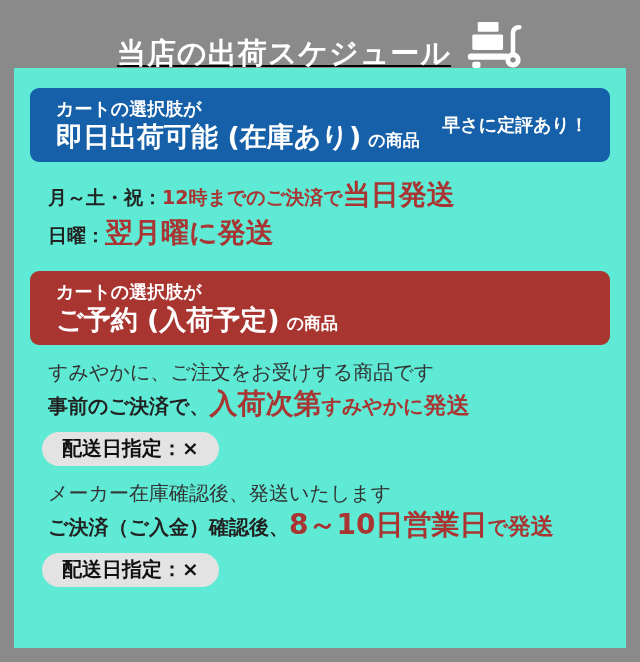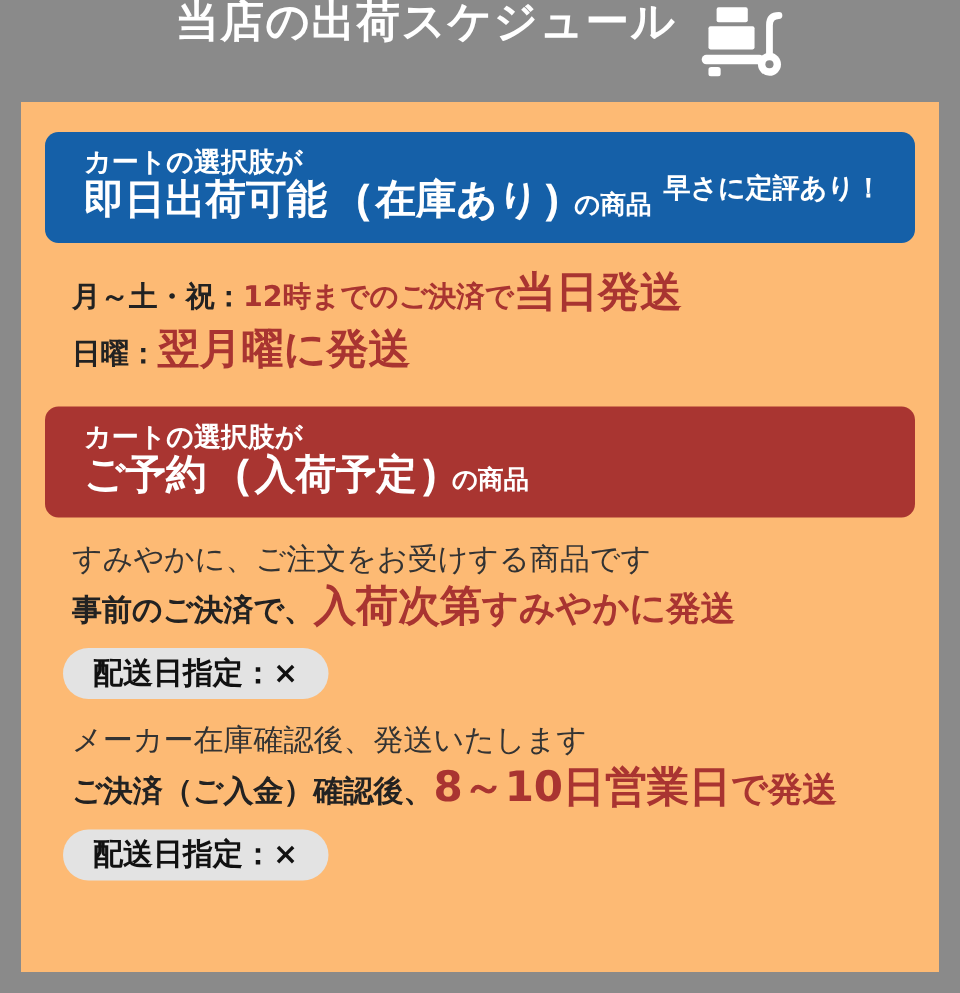--- a/index.html
+++ b/index.html
@@ -3,59 +3,59 @@
 <meta charset="utf-8">
 <style>
   * { margin:0; padding:0; box-sizing:border-box; }
   html,body { width:640px; height:662px; }
   body {
     background:#8a8a8a;
     font-family:"DejaVu Sans","Liberation Sans",sans-serif;
     overflow:hidden;
   }
   .title-row {
-    height:68px; display:flex; align-items:flex-start; justify-content:center; gap:14px;
+    height:68px; display:flex; align-items:flex-end; justify-content:center; gap:14px;text-decoration:underline;
   }
   .title-row h1 {
     color:#ffffff; font-size:29px; font-weight:bold; letter-spacing:1px; line-height:1;
   }
   .truck-icon { display:block; margin-top:4px; }
   .panel {
-    margin:0 14px; width:612px; height:580px; background:#fdba74;
+    margin:0 14px; width:612px; height:580px; background:#5eead4;
     padding:20px 16px 0 16px;
   }
   .hdr {
     position:relative; height:74px; border-radius:9px; color:#ffffff;
     padding:10px 0 0 26px;
   }
   .hdr.blue { background:#1560a8; }
   .hdr.red  { background:#a93531; }
   .hdr-pre { display:block; font-size:18px; font-weight:bold; line-height:1.25; }
-  .hdr-mainline { line-height:1.15; white-space:nowrap;font-family:Liberation Mono, monospace; }
+  .hdr-mainline { line-height:1.15; white-space:nowrap; }
   .hdr-main { font-size:27px; font-weight:bold; }
   .hdr-suffix { font-size:17px; font-weight:bold; margin-left:7px; }
   .hdr-note {
     position:absolute; right:22px; top:50%; transform:translateY(-50%);
     font-size:18px; font-weight:bold; white-space:nowrap;
   }
   .hdr.single { height:54px; display:flex; align-items:center; padding-top:0; }
   .hdr.single .hdr-main { font-size:26px; }
 
   .tblock1 { margin:16px 0 17px 18px; }
   .tblock1 .line { line-height:34px; white-space:nowrap; }
   .lbl   { font-size:19px; font-weight:bold; color:#222222; }
   .rdet  { font-size:19px; font-weight:bold; color:#a93431; }
   .rbig  { font-size:28px; font-weight:bold; color:#a93431;margin-top:48px; }
   .rtail { font-size:23px; font-weight:bold; color:#a93431; }
 
   .tblock2 { margin:13px 0 0 18px; }
   .desc { font-size:20px; color:#333333; line-height:29px; white-space:nowrap; }
   .tblock2 .line { line-height:33px; white-space:nowrap; }
   .lbl2 { font-size:20px; font-weight:bold; color:#222222; }
-  .rdet2 { font-size:24px; font-weight:bold; color:#a93431; }
+  .rdet2 { font-size:20px; font-weight:bold; color:#a93431; }
 
   .badge {
     display:inline-block; margin:8px 0 0 12px; background:#e3e3e3; color:#111111;
     border-radius:18px; padding:4px 20px 6px 20px; font-size:20px; font-weight:bold;
     line-height:24px;
   }
   .mt-sec { margin-top:21px; }
 </style>
 </head>
 <body>

